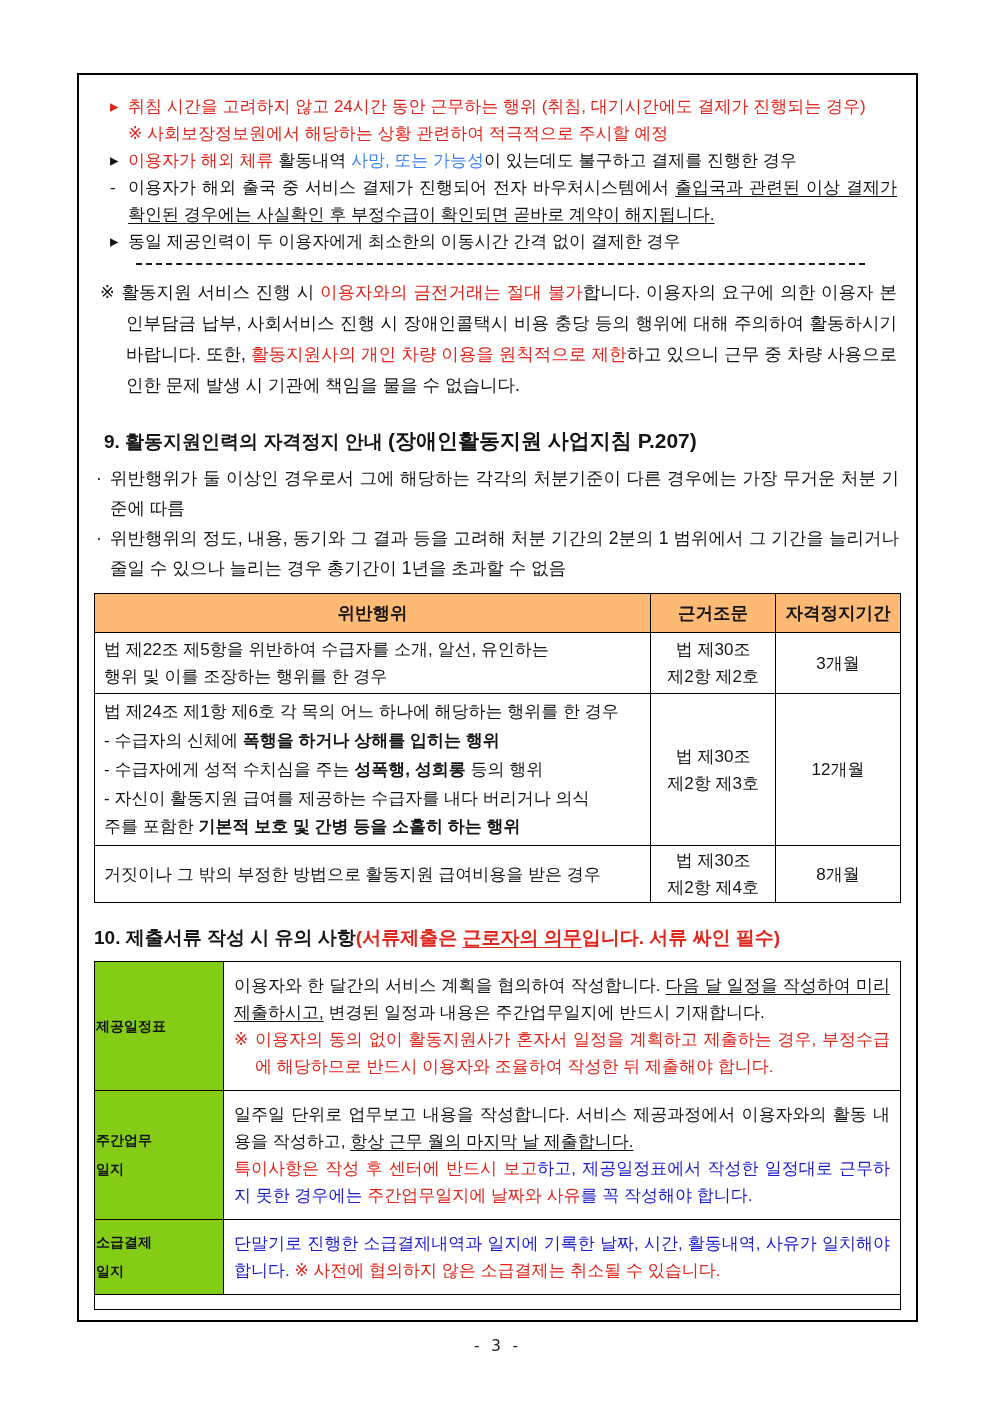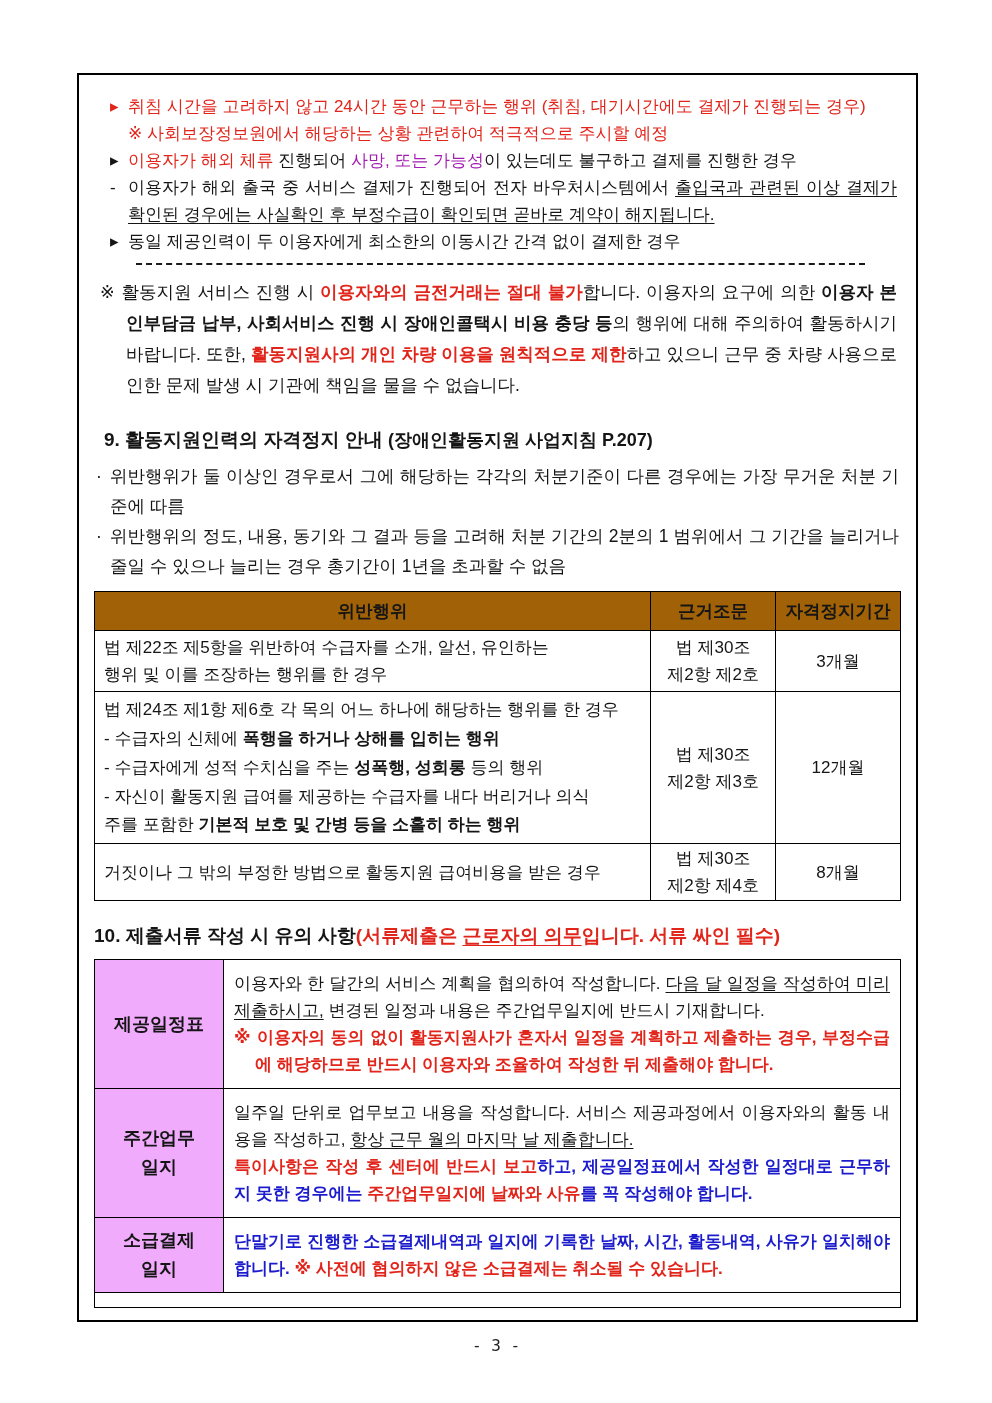--- a/index.html
+++ b/index.html
@@ -8,54 +8,54 @@
     font-family:"Liberation Sans","DejaVu Sans",sans-serif;color:#151515;
     -webkit-font-smoothing:antialiased;
   }
   .frame{
     position:absolute;left:77px;top:73px;width:841px;height:1249px;
     border:2px solid #000;box-sizing:border-box;padding:18px 15px 10px 15px;
     overflow:hidden;
   }
   
   .red{color:#e1251b;}
-  .red2{color:#a21caf;}
+  .red2{color:#3b82f6;}
   .blue{color:#1c1ccd;}
-  .bold{font-weight:700;}
+  .bold{font-weight:400;}
   .u{text-decoration:underline;text-underline-offset:3px;text-align:right;}
   .ru{font-weight:700;text-decoration-color:#d03a2c;text-decoration-thickness:2px;text-underline-offset:4px;}
-  .small{font-size:18px;}
+  .small{font-size:21px;}
   
   .bullets{font-size:17px;line-height:27px;margin-left:16px;margin-right:4px;}
   .bullet{display:flex;}
   .bullet .marker{flex:none;width:18px;}
   .bullet .txt{white-space:pre-line;text-align:justify;flex:1;}
   
   .divider{border-top:2.5px dashed #1a1a1a;margin:8px 36px 10px 42px;height:0;}
   
   .notice{margin:12px 4px 0 6px;font-size:17.5px;line-height:31px;text-align:justify;
           padding-left:26px;text-indent:-26px;white-space:pre-line;}
   
   .heading{font-size:19px;font-weight:700;margin:26px 0 8px 10px;}
   .heading2{font-size:19px;font-weight:700;margin:22px 0 10px 0;}
   
   .sec9{font-size:17.5px;line-height:30px;margin:0 2px 0 2px;}
   .sec9 .bullet .marker{width:14px;}
   
   table{width:100%;border-collapse:collapse;table-layout:fixed;}
   .t1{margin-top:10px;font-size:17px;}
   .t1 th,.t1 td{border:1.5px solid #000;}
-  .t1 th{background:#a16207;height:36px;font-size:17.5px;font-weight:700;}
+  .t1 th{background:#fdba74;height:36px;font-size:17.5px;font-weight:700;}
   .t1 .v{padding:3px 9px;line-height:27px;vertical-align:middle;}
   .t1 .v .para{white-space:pre-line;}
   .t1 .row3 .para{line-height:28px;margin:1px 0;}
   .t1 .c{text-align:center;white-space:pre-line;line-height:27px;vertical-align:middle;}
   .t2{font-size:17px;margin-top:2px;}
   .t2 td{border:1.5px solid #000;vertical-align:middle;}
-  .t2 .lbl{width:16%;background:#f0abfc;text-align:center;font-weight:700;font-size:18px;
+  .t2 .lbl{width:16%;background:#84cc16;font-weight:700;font-size:14px;
            white-space:pre-line;line-height:29px;}
   .t2 .content{padding:10px 10px;line-height:27px;text-align:justify;}
   .t2 .content .para{white-space:pre-line;}
   .t2 .content .hang{padding-left:21px;text-indent:-21px;}
   .t2 .foot{padding:7px 10px;font-size:17.5px;line-height:26px;white-space:pre-line;}
   
   .page-num{position:absolute;top:1336px;left:0;width:100%;text-align:center;
             font-size:16px;font-family:"DejaVu Sans Mono","Liberation Mono",monospace;color:#222;}
 </style>
 </head>
@@ -64,21 +64,21 @@
 <div class="frame">
 
   <div class="bullets">
     <div class="bullet">
       <span class="marker red">▸</span>
       <div class="txt"><span class="red">취침 시간을 고려하지 않고 24시간 동안 근무하는 행위 (취침, 대기시간에도 결제가 진행되는 경우)
 ※ 사회보장정보원에서 해당하는 상황 관련하여 적극적으로 주시할 예정</span></div>
     </div>
     <div class="bullet">
       <span class="marker">▸</span>
-      <div class="txt"><span class="red">이용자가 해외 체류</span><span> 진행되어 </span><span class="red2">사망, 또는 가능성</span><span>이 있는데도 불구하고 결제를 진행한 경우</span></div>
+      <div class="txt"><span class="red">이용자가 해외 체류</span><span> 활동내역 </span><span class="red2">사망, 또는 가능성</span><span>이 있는데도 불구하고 결제를 진행한 경우</span></div>
     </div>
     <div class="bullet">
       <span class="marker">-</span>
       <div class="txt"><span>이용자가 해외 출국 중 서비스 결제가 진행되어 전자 바우처시스템에서 </span><span class="u">출입국과 관련된 이상 결제가 확인된 경우에는 사실확인 후 부정수급이 확인되면 곧바로 계약이 해지됩니다.</span></div>
     </div>
     <div class="bullet">
       <span class="marker">▸</span>
       <div class="txt"><span>동일 제공인력이 두 이용자에게 최소한의 이동시간 간격 없이 결제한 경우</span></div>
     </div>
   </div>

